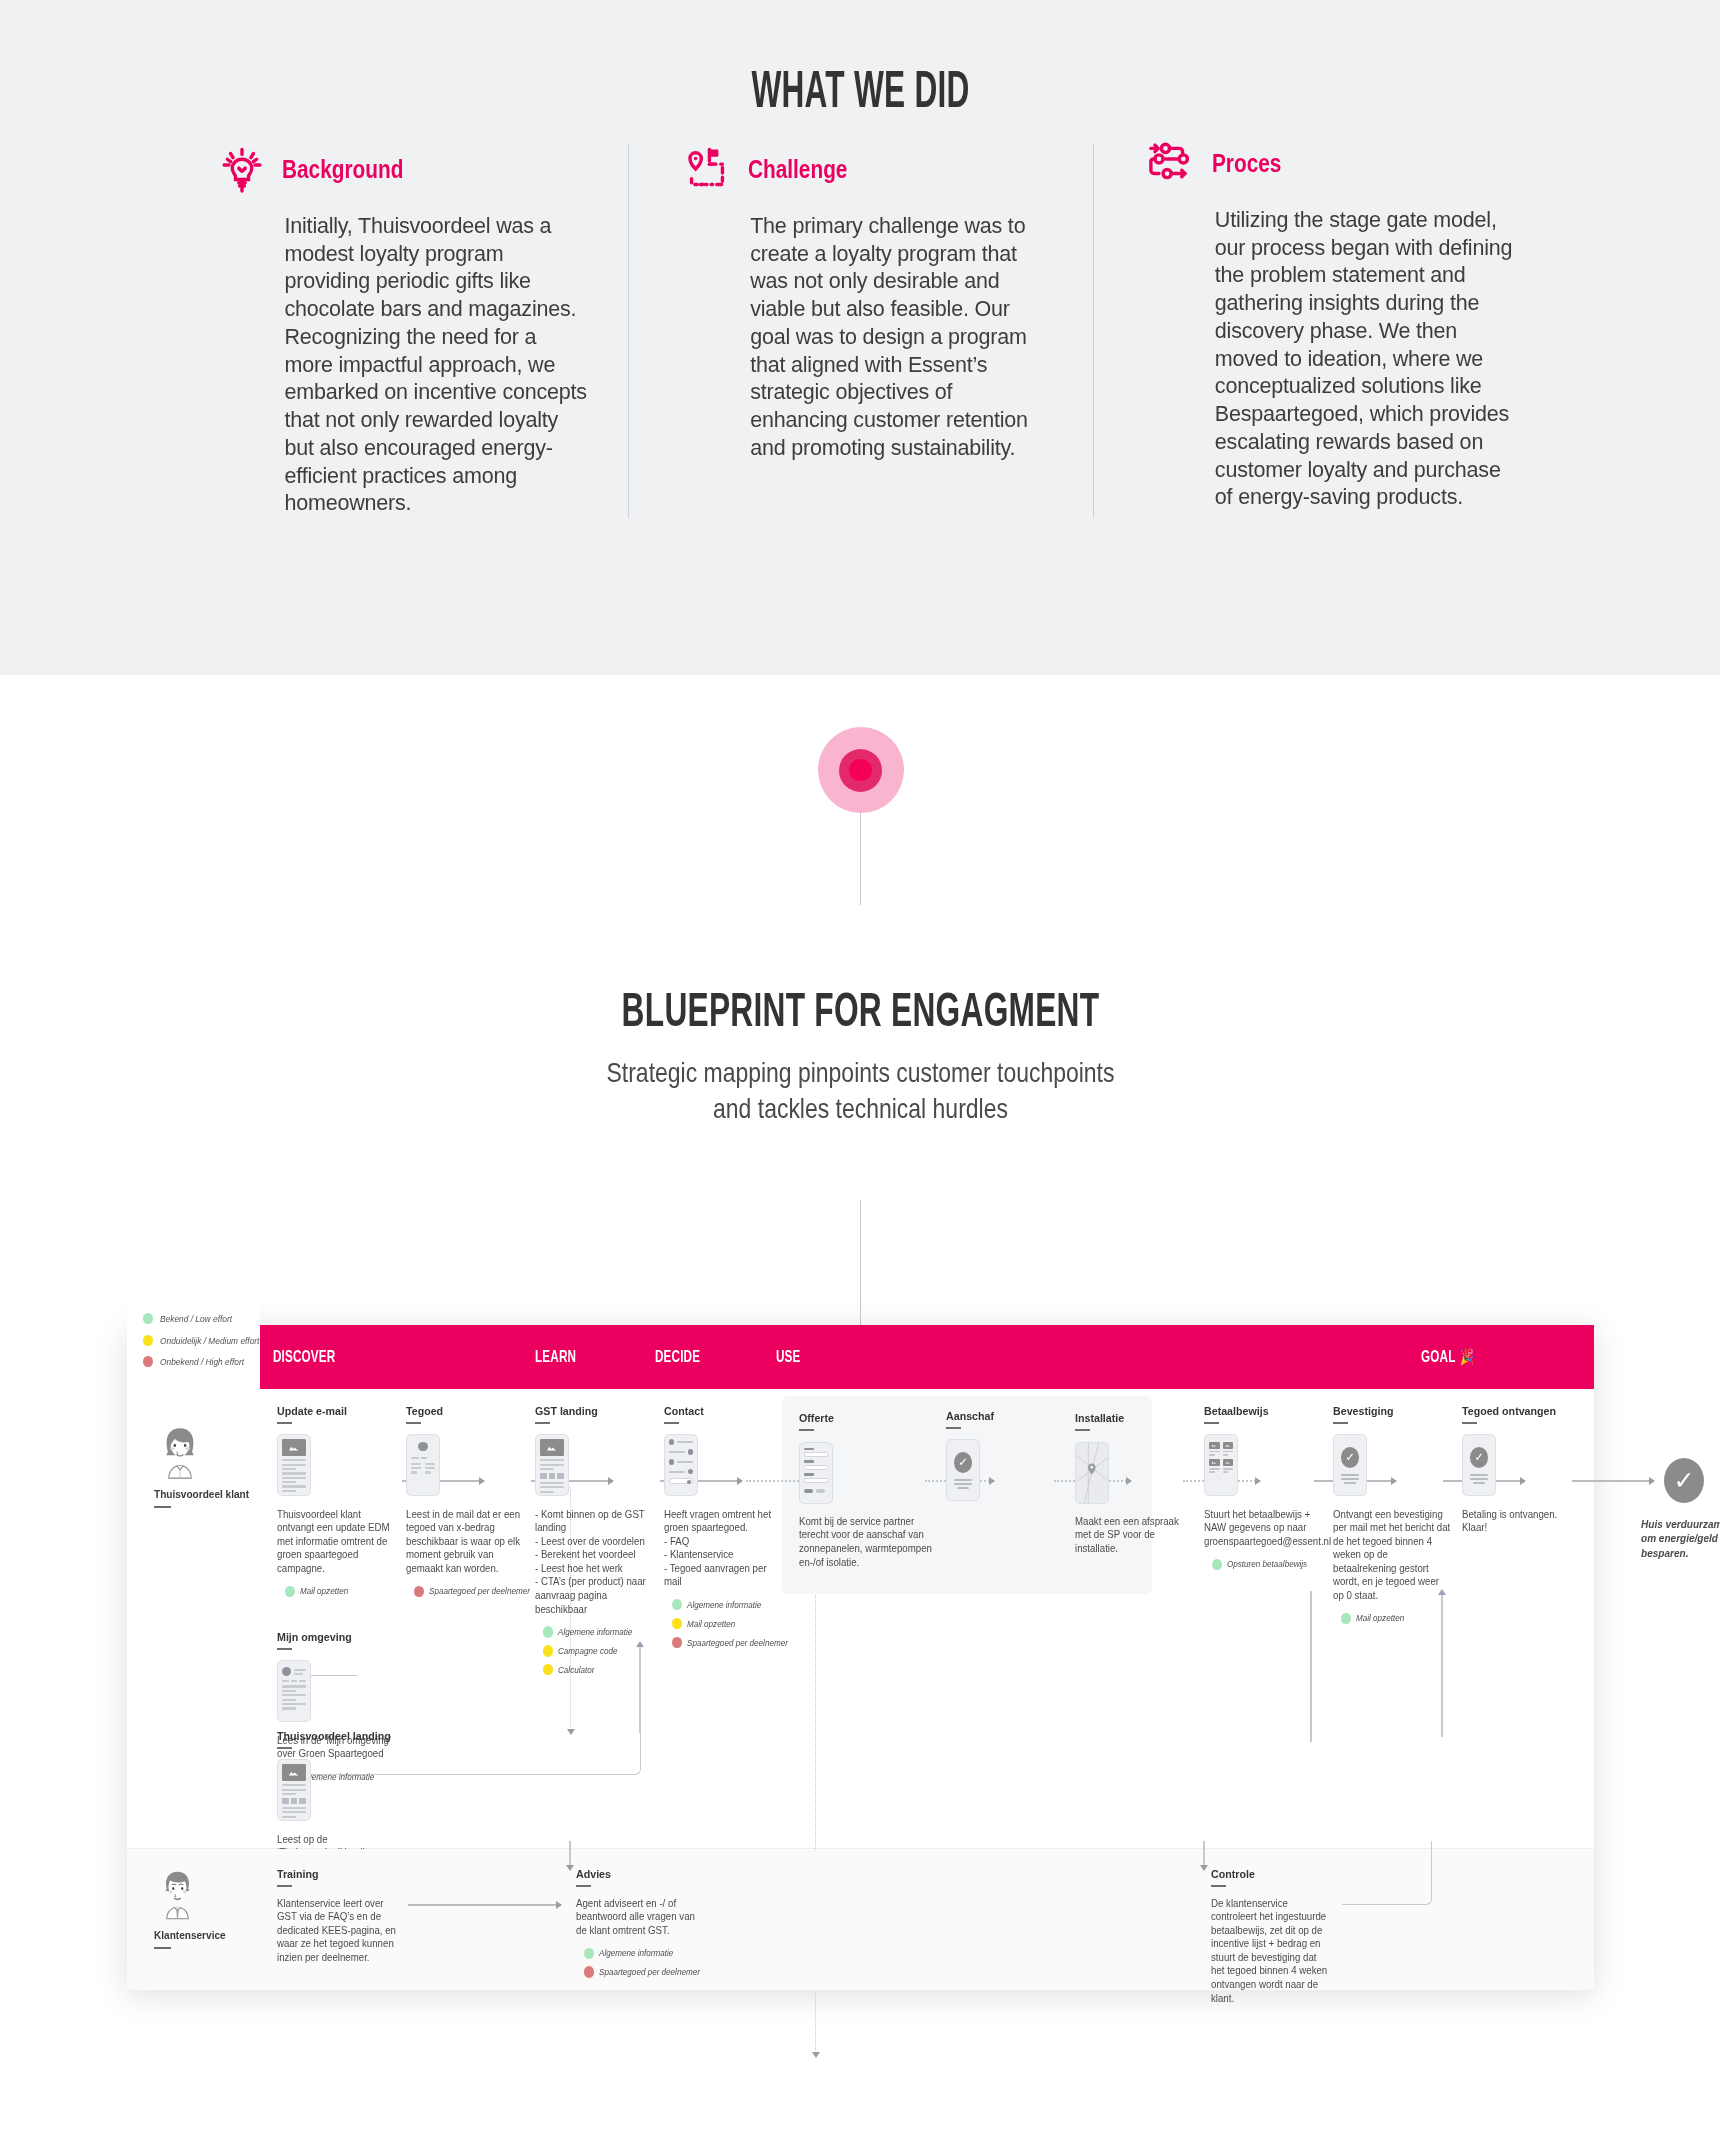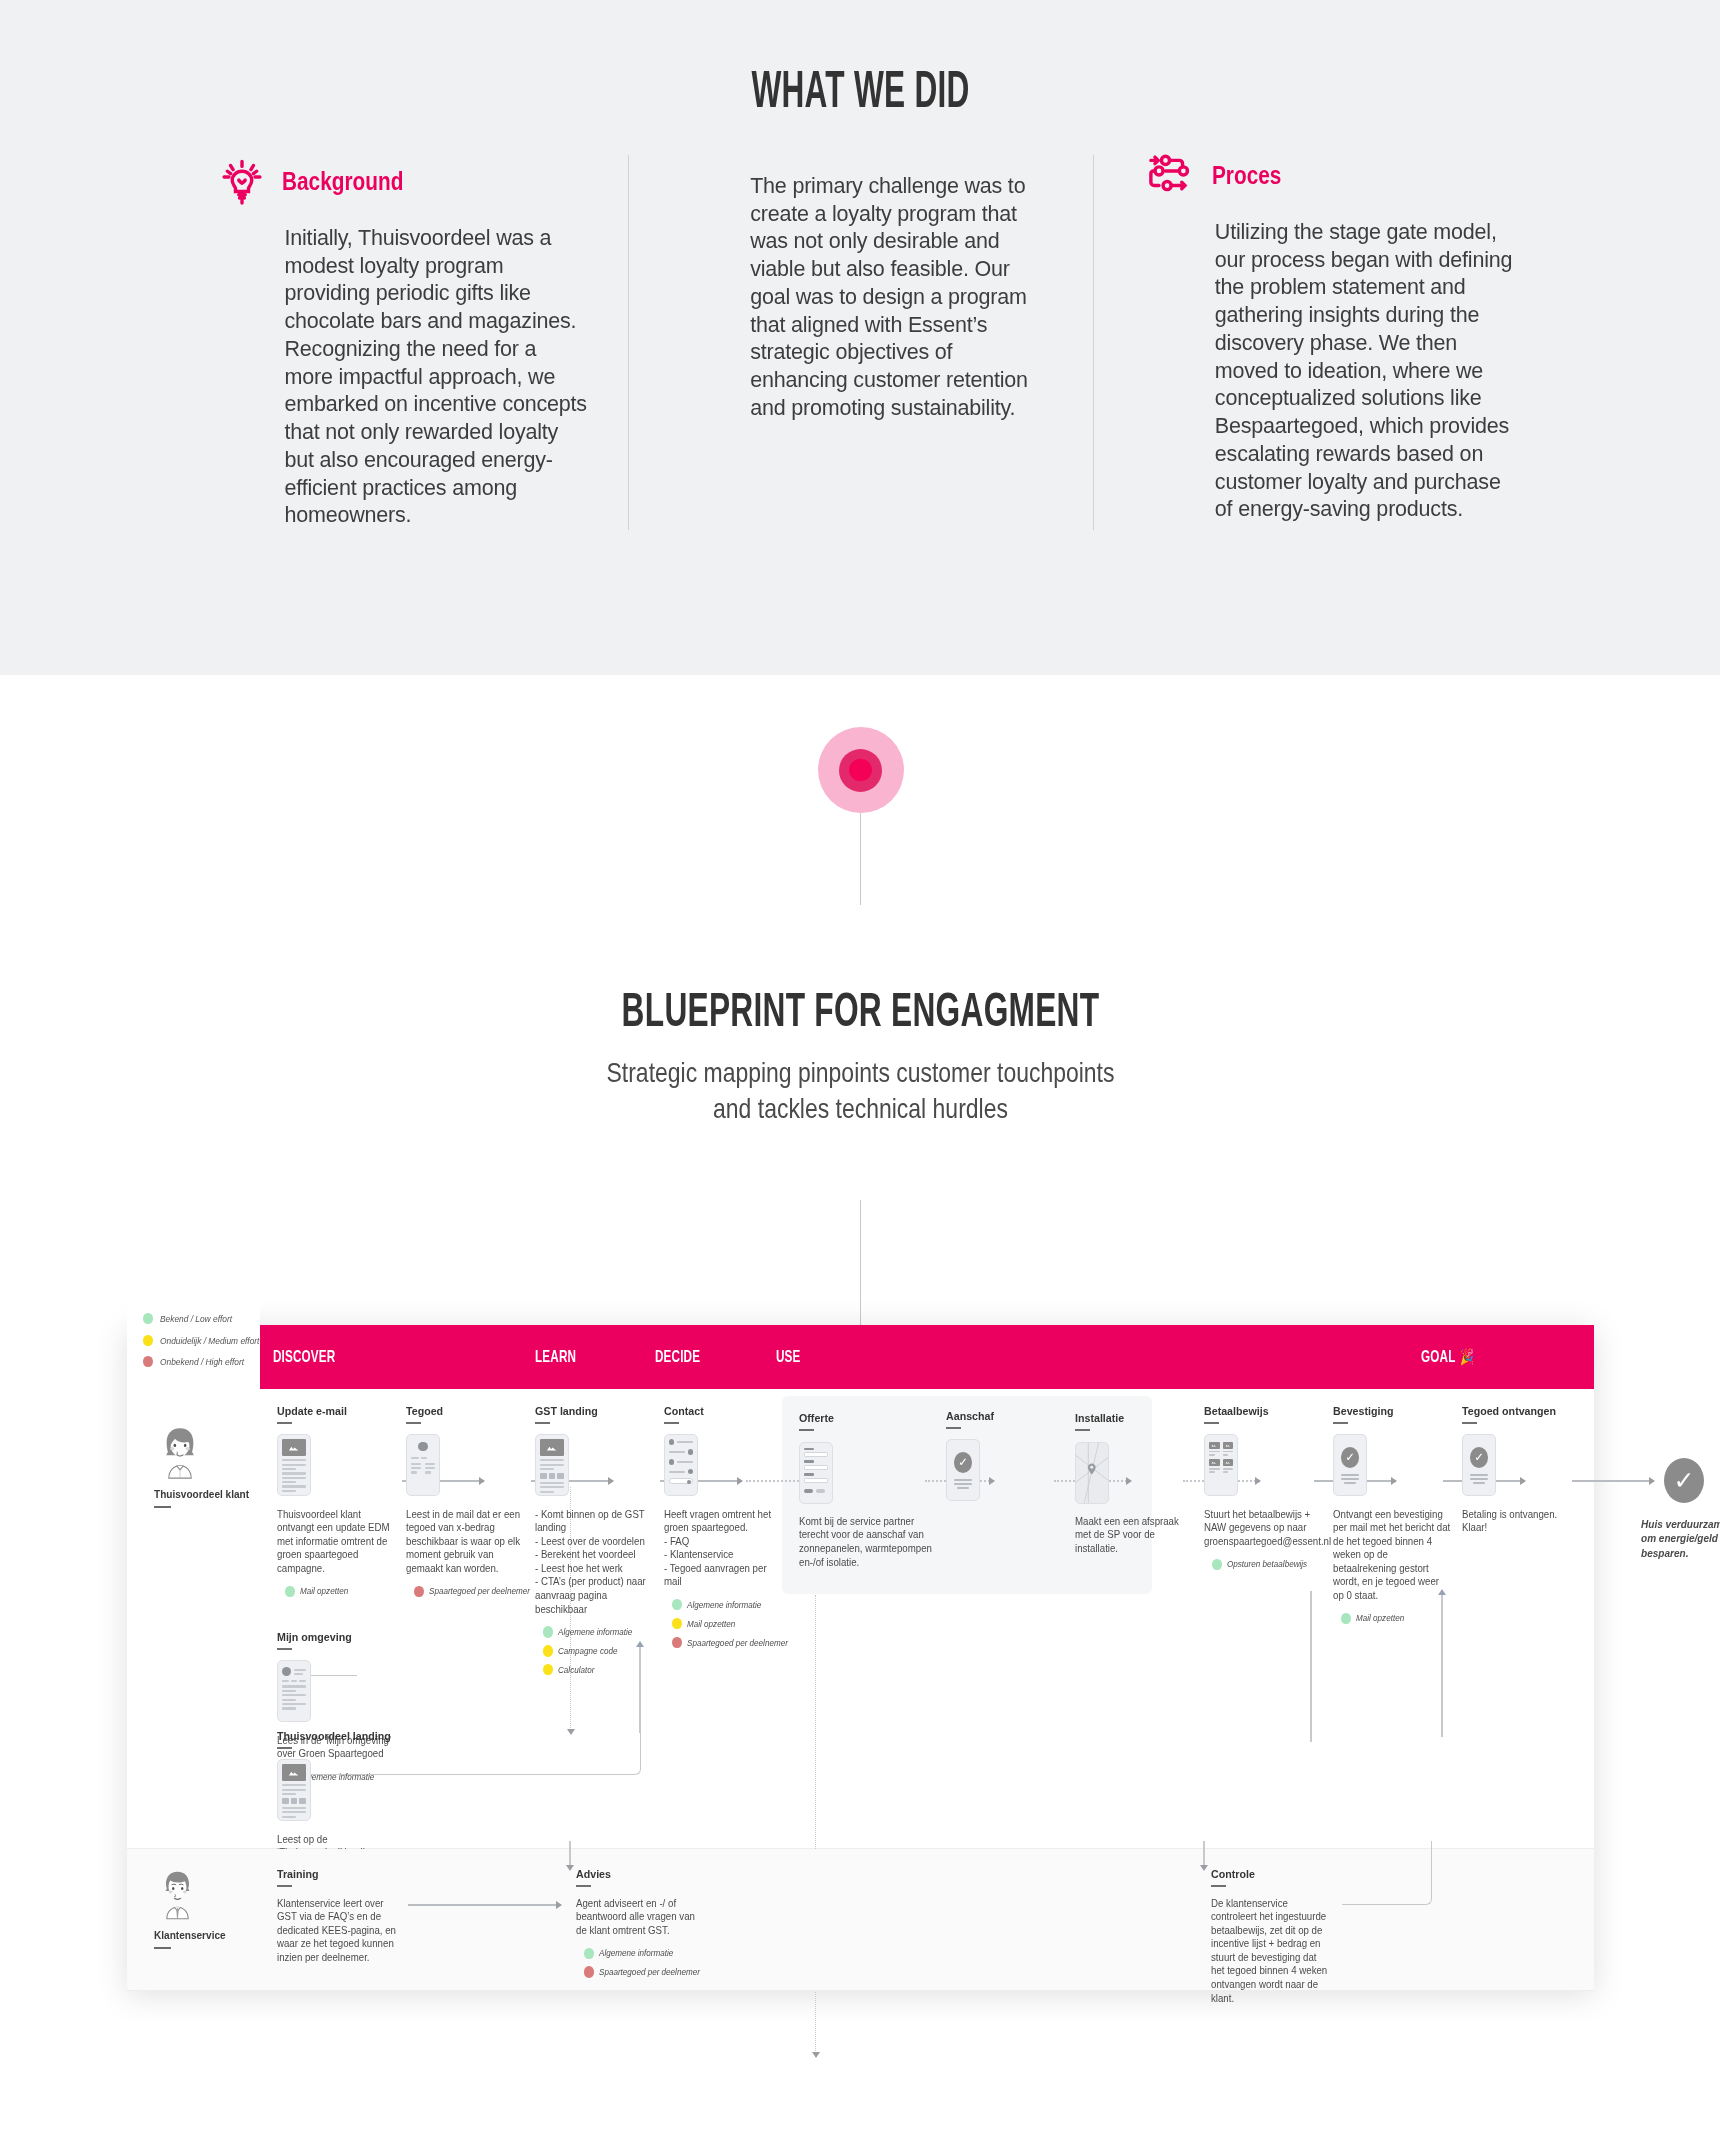--- a/index.html
+++ b/index.html
@@ -10,21 +10,21 @@
     width: 1721px; height: 675px; background: #f0f1f3;
     position: relative;
   }
   .what-title {
     text-align: center; padding-top: 60px;
     font-family: "Liberation Sans", sans-serif;
     font-size: 51px; font-weight: 700; letter-spacing: 0.4px;
     color: #333333; transform: scaleX(0.62); transform-origin: center top;
   }
   .cols {
-    display: flex; width: 1394px; margin: 36px auto 0 auto;
+    display: flex; width: 1394px; margin: 24px auto 0 auto;
   }
   .col { width: 465px; padding: 0 26px 0 26px; position: relative; }
   .col + .col { border-left: 0.9px solid #cfd2d6; }
   .col-inner { padding-left: 26px; padding-right: 13px; }
   .col-head { display: flex; align-items: flex-start; gap: 14.6px; }
   .col-icon { width: 52px; height: 52px; flex: none; }
   .col-icon svg { width: 52px; height: 52px; display: block; }
   .col-h {
     font-size: 26px; font-weight: 700; color: #eb0060;
     transform: scaleX(0.80); transform-origin: left top;
@@ -210,20 +210,34 @@
             </svg>
           </span>
           <span class="col-h">Background</span>
         </div>
         <p class="col-body">Initially, Thuisvoordeel was a modest loyalty program providing periodic gifts like chocolate bars and magazines. Recognizing the need for a more impactful approach, we embarked on incentive concepts that not only rewarded loyalty but also encouraged energy-efficient practices among homeowners.</p>
       </div>
     </div>
 
     <div class="col c2">
       <div class="col-inner">
+        <div class="col-head">
+          <span class="col-icon">
+            <svg viewBox="0 0 64 64" fill="none" stroke="#eb0060" stroke-width="4.2" stroke-linecap="round">
+              <path d="M18 12c-4 0-7 3-7 7 0 6 7 13 7 13s7-7 7-13c0-4-3-7-7-7z"></path>
+              <circle cx="18" cy="19" r="2.2" fill="#eb0060" stroke="none"></circle>
+              <path d="M35 8v14"></path>
+              <rect x="35" y="8" width="11" height="9" rx="1.5" fill="#eb0060" stroke="none"></rect>
+              <path d="M35 26h8M49 26h2M51 30v7M51 42v5M44 51h6M37 51h2M30 51h2" stroke-dasharray="0"></path>
+              <path d="M24 51h3M17 51h3M13 44v5"></path>
+              <path d="M35 26h6"></path>
+            </svg>
+          </span>
+          <span class="col-h">Challenge</span>
+        </div>
         <p class="col-body"> The primary challenge was to create a loyalty program that was not only desirable and viable but also feasible. Our goal was to design a program that aligned with Essent’s strategic objectives of enhancing customer retention and promoting sustainability.</p>
       </div>
     </div>
 
     <div class="col c3">
       <div class="col-inner">
         <div class="col-head">
           <span class="col-icon">
             <svg viewBox="0 0 64 64" fill="none" stroke="#eb0060" stroke-width="4.2" stroke-linecap="round">
               <path d="M6 14h8M11 10l4 4-4 4"></path>

